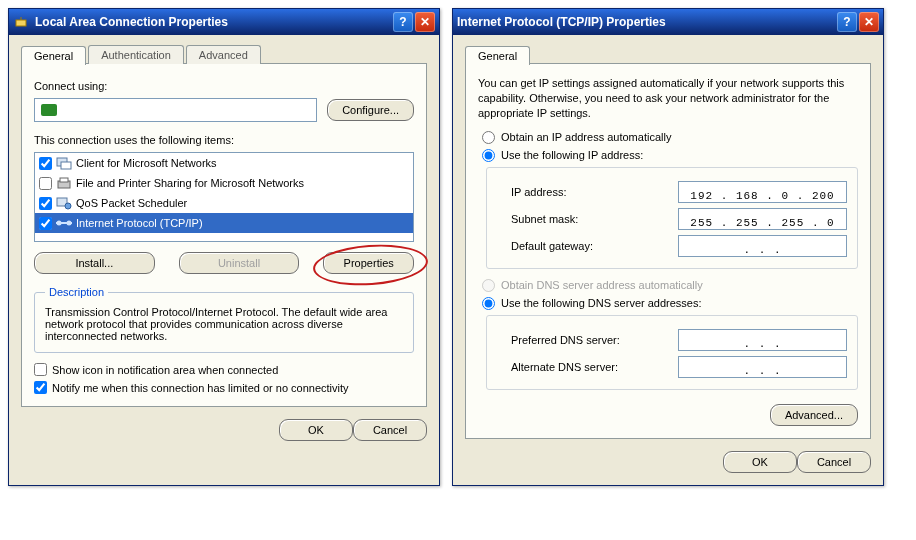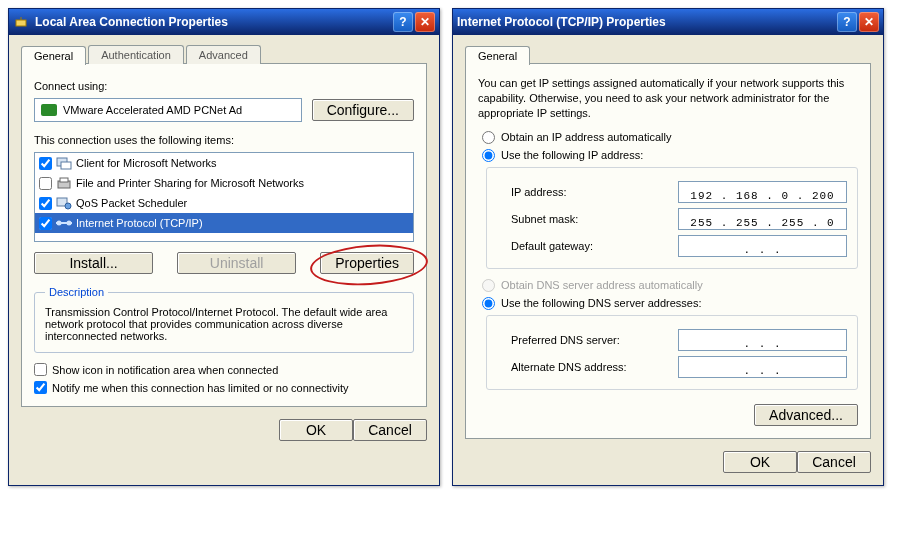--- a/index.html
+++ b/index.html
@@ -88,24 +88,24 @@
     display: flex; align-items: center;
     padding: 0 6px;
   }
   .nic-icon {
     width: 16px; height: 12px;
     background: #2a8a2a;
     border-radius: 2px;
     margin-right: 6px;
   }
   button.xp {
-    font-family: inherit; font-size: 14px;
+    font-family: inherit; font-size: 11px;
     background: #ece9d8;
     border: 1px solid #707070;
-    border-radius: 2px;
+    border-radius: 9px;
     box-shadow: 1px 1px 0 #fff inset;
     padding: 2px 14px;
     height: 22px;
   }
   button.xp:disabled { color: #a0a0a0; }
   .listbox {
     border: 1px solid #7f9db9;
     background: #fff;
     height: 88px;
     overflow: hidden;
@@ -212,21 +212,20 @@
     <div class="tabstrip">
       <div class="tab active"><span>General</span></div>
       <div class="tab inactive"><span>Authentication</span></div>
       <div class="tab inactive"><span>Advanced</span></div>
     </div>
     <div class="panel">
       <div class="label">Connect using:</div>
       <div class="adapter-row">
         <div class="adapter-box">
           <span class="nic-icon"></span>
-          <span>VMware Accelerated AMD PCNet Ad</span>
         </div>
         <button class="xp"><span>Configure...</span></button>
       </div>
 
       <div class="label" style="margin-top:12px">This connection uses the following items:</div>
       <div class="listbox">
         <div class="listrow">
           <input type="checkbox" checked="" style="">
           <span class="proto-icon"><svg width="16" height="14">
                 <rect x="1" y="2" width="10" height="8" fill="#d7e4f2" stroke="#5a7aa1"></rect>
@@ -345,21 +344,21 @@
       </div>
 
       <div class="indent-block">
         <div class="field-row">
           <span class="flabel">Preferred DNS server:</span>
           <div class="ipbox">
               <span> .     .     . </span>
             </div>
         </div>
         <div class="field-row">
-          <span class="flabel">Alternate DNS address:</span>
+          <span class="flabel">Alternate DNS server:</span>
           <div class="ipbox">
               <span> .     .     . </span>
             </div>
         </div>
       </div>
 
       <div class="adv-row">
         <button class="xp"><span>Advanced...</span></button>
       </div>
     </div>

